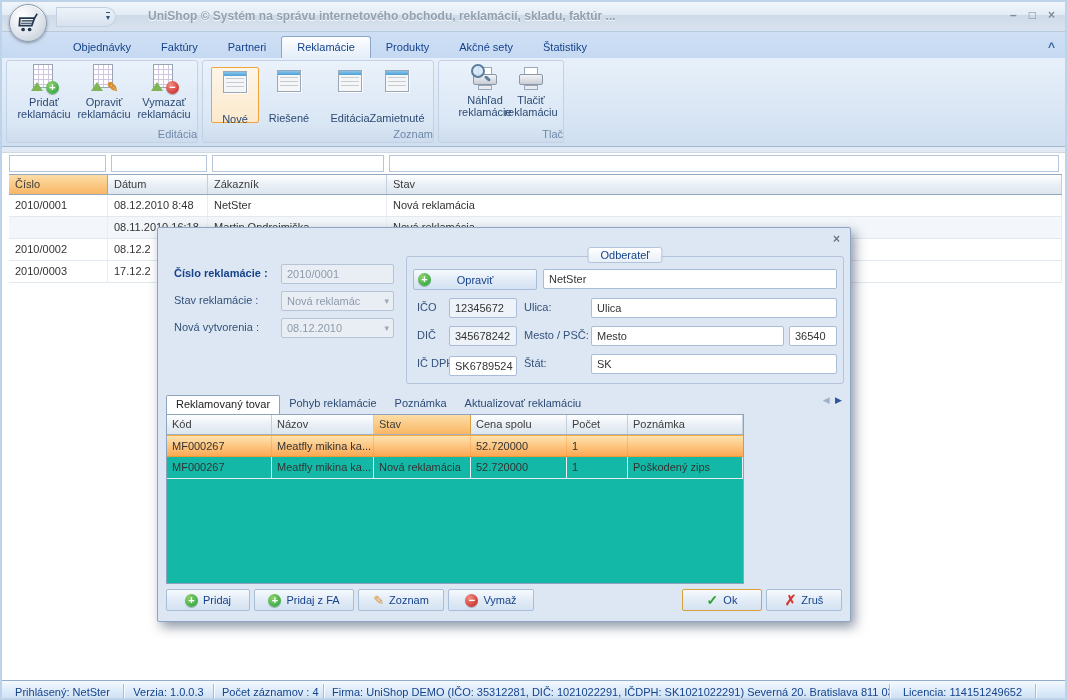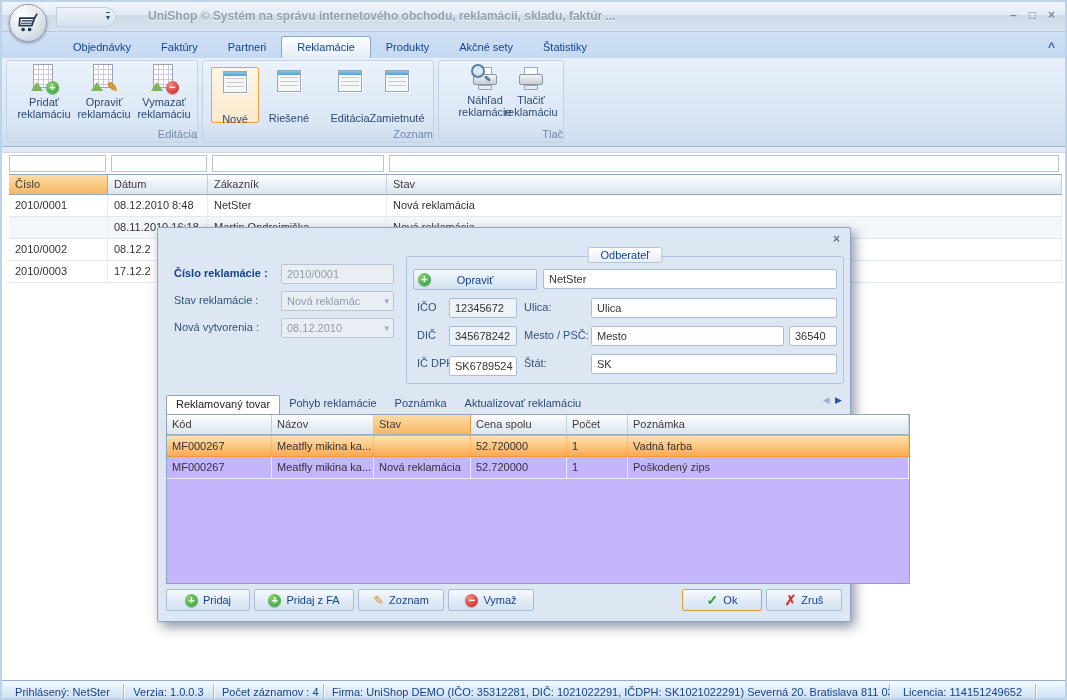--- a/index.html
+++ b/index.html
@@ -134,22 +134,22 @@
       background:radial-gradient(circle at 35% 30%, #8fd06a, #3fae49 70%); box-shadow:0 1px 1px rgba(0,0,0,.25); }
   .dot.red { background:radial-gradient(circle at 35% 30%, #f08f83, #d23b38 70%); }
   .pencil-g { color:#d98e2b; font-size:13px; }
   .ok-g { color:#2da12d; font-weight:bold; font-size:14px; }
   .x-g { color:#d33a34; font-weight:bold; font-size:14px; }
   .dlg-tabs { position:absolute; left:8px; top:167px; right:8px; height:19px; display:flex; }
   .dtab { padding:2px 9px 3px; color:#2c4a75; white-space:nowrap; }
   .dtab.active { background:#fff; border:1px solid #8fa3bd; border-bottom:none; border-radius:2px 2px 0 0; color:#222; }
   .tab-arrows { margin-left:auto; font-size:9px; }
   .tab-arrows .dis { color:#9fb0c8; } .tab-arrows .en { color:#2b5797; margin-left:3px; }
-  .items { position:absolute; left:8px; top:186px; width:744px; height:170px;
-      border:1px solid #8fa3bd; background:#c4b5fd; overflow:hidden; }
+  .items { position:absolute; left:8px; top:186px; width:578px; height:170px;
+      border:1px solid #8fa3bd; background:#14b8a6; overflow:hidden; }
   .ihead { display:flex; height:20px; border-bottom:1px solid #9fb2c6; }
   .ihc { background:linear-gradient(#ffffff,#e6edf4 60%, #dde6ef); border-right:1px solid #c3cfdb;
       line-height:19px; padding-left:5px; color:#3d3d3d; }
   .ihc.sorted { background:linear-gradient(#fcdda6,#f9b765); border-right:1px solid #dda045; }
   .irow { display:flex; height:22px; border-bottom:1px solid #e4ebf2; }
   .irow.selected { background:linear-gradient(#fee3b0,#fba953); border-top:1px solid #f7a93e; border-bottom:1px solid #f09a36; }
   .icell { line-height:21px; padding-left:5px; border-right:1px solid #e9eef4; overflow:hidden; white-space:nowrap; }
   .irow.selected .icell { border-right-color:rgba(240,160,60,.45); }
   .ic1{width:105px}.ic2{width:102px}.ic3{width:97px}.ic4{width:96px}.ic5{width:61px}.ic6{flex:1}
   .dlg-btns { position:absolute; left:8px; right:8px; top:361px; height:22px; display:flex; gap:4px; }
@@ -388,21 +388,20 @@
         <div class="ihc ic4">Cena spolu</div>
         <div class="ihc ic5">Počet</div>
         <div class="ihc ic6">Poznámka</div>
       </div>
       <div class="irow selected">
         <div class="icell ic1">MF000267</div>
         <div class="icell ic2">Meatfly mikina ka...</div>
         <div class="icell ic3"></div>
         <div class="icell ic4">52.720000</div>
         <div class="icell ic5">1</div>
-        <div class="icell ic6">Vadná farba</div>
       </div>
       <div class="irow">
         <div class="icell ic1">MF000267</div>
         <div class="icell ic2">Meatfly mikina ka...</div>
         <div class="icell ic3">Nová reklamácia</div>
         <div class="icell ic4">52.720000</div>
         <div class="icell ic5">1</div>
         <div class="icell ic6">Poškodený zips</div>
       </div>
     </div>

